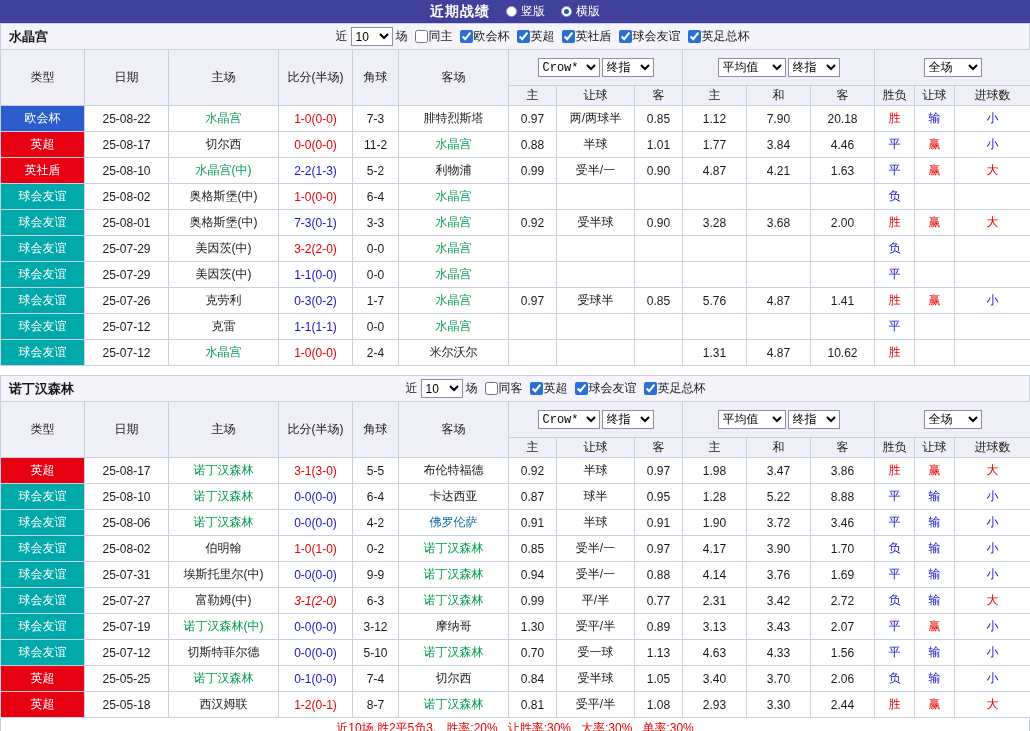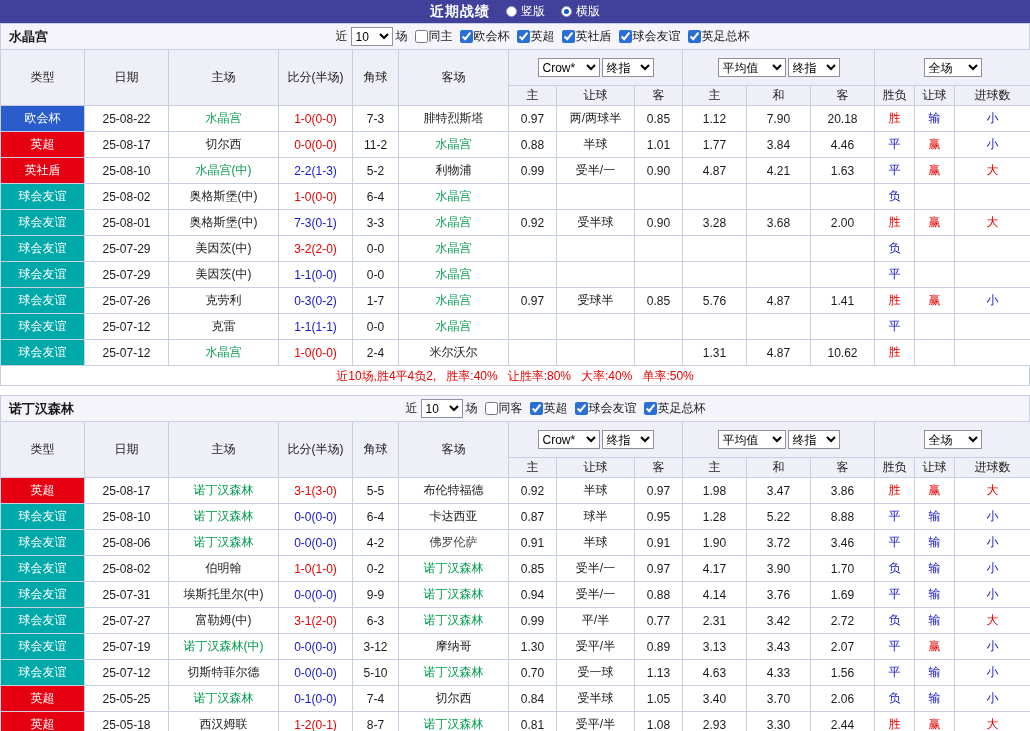--- a/index.html
+++ b/index.html
@@ -48,21 +48,21 @@
 
   table.grid { width: 1030px; border-collapse: collapse; table-layout: fixed; }
   .grid th, .grid td {
     border: 1px solid #c9cfe2;
     text-align: center;
     padding: 0 1px;
     white-space: nowrap;
     overflow: hidden;
   }
   .grid thead th { background: #efeff7; font-weight: normal; height: 24px; }
-  .grid thead select { margin: 8px 1px; }
+  .grid thead select { margin: 8px 1px; font-family: Liberation Mono, monospace; }
   .grid thead tr + tr th { height: 20px; }
   .grid tbody td { height: 26px; background: #fff; }
   td.type { color: #fff; }
 
   .sfoot {
     height: 20px; line-height: 20px;
     border: 1px solid #c9cfe2; border-top: 0;
     text-align: center; color: #e60000;
   }
   .sfoot span { margin: 0 5px; }
@@ -324,21 +324,20 @@
             <td></td>
             <td>1.31</td>
             <td>4.87</td>
             <td>10.62</td>
             <td style="color: rgb(230, 0, 0);">胜</td>
             <td></td>
             <td></td>
           </tr>
         </tbody>
       </table>
-      <div class="sfoot"><span>近10场,胜4平4负2,</span><span>胜率:40%</span><span>让胜率:80%</span><span>大率:40%</span><span>单率:50%</span></div>
     </div>
     <div class="section">
       <div class="strip">
         <span class="team">诺丁汉森林</span>
         <div class="filters">
           <span>近</span>
           <select style="width: 42px;"><option>10</option></select>
           <span>场</span>
           <label class="chk">
             <input type="checkbox" style="">
@@ -434,21 +433,21 @@
             <td style="color: rgb(20, 20, 204);">平</td>
             <td style="color: rgb(20, 20, 204);">输</td>
             <td style="color: rgb(20, 20, 204);">小</td>
           </tr>
           <tr>
             <td class="type" style="background: rgb(0, 169, 169);">球会友谊</td>
             <td>25-08-06</td>
             <td style="color: rgb(0, 155, 76);">诺丁汉森林</td>
             <td style="color: rgb(20, 20, 204);">0-0(0-0)</td>
             <td>4-2</td>
-            <td style="color: #404040;">佛罗伦萨</td>
+            <td style="color: #0369a1;">佛罗伦萨</td>
             <td>0.91</td>
             <td>半球</td>
             <td>0.91</td>
             <td>1.90</td>
             <td>3.72</td>
             <td>3.46</td>
             <td style="color: rgb(20, 20, 204);">平</td>
             <td style="color: rgb(20, 20, 204);">输</td>
             <td style="color: rgb(20, 20, 204);">小</td>
           </tr>
@@ -483,21 +482,21 @@
             <td>3.76</td>
             <td>1.69</td>
             <td style="color: rgb(20, 20, 204);">平</td>
             <td style="color: rgb(20, 20, 204);">输</td>
             <td style="color: rgb(20, 20, 204);">小</td>
           </tr>
           <tr>
             <td class="type" style="background: rgb(0, 169, 169);">球会友谊</td>
             <td>25-07-27</td>
             <td style="color: rgb(26, 26, 26);">富勒姆(中)</td>
-            <td style="color: rgb(230, 0, 0);">3-1(2-0)</td>
+            <td style="color: rgb(230, 0, 0); font-style: italic;">3-1(2-0)</td>
             <td>6-3</td>
             <td style="color: rgb(0, 155, 76);">诺丁汉森林</td>
             <td>0.99</td>
             <td>平/半</td>
             <td>0.77</td>
             <td>2.31</td>
             <td>3.42</td>
             <td>2.72</td>
             <td style="color: rgb(20, 20, 204);">负</td>
             <td style="color: rgb(20, 20, 204);">输</td>

